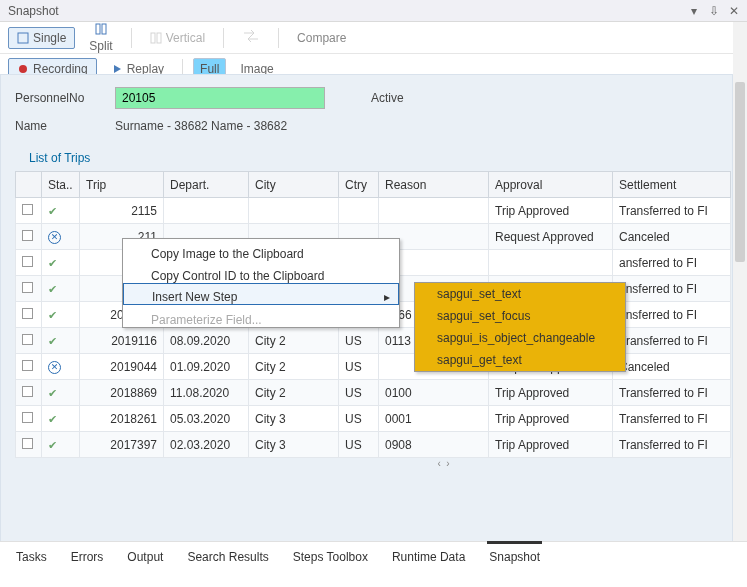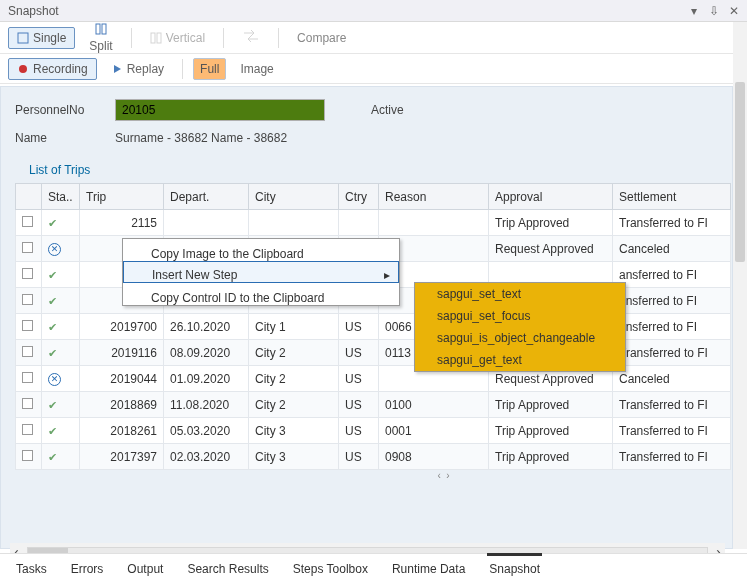--- a/index.html
+++ b/index.html
@@ -4,32 +4,32 @@
 <style>
 * { box-sizing: border-box; margin: 0; padding: 0; font-family: Arial, sans-serif; font-size: 12px; }
 body { background: #fff; color: #333; width: 747px; height: 587px; position: relative; overflow: hidden; }
 
 .panel-header { background: #f0f0f5; height: 22px; display: flex; align-items: center; justify-content: space-between; padding: 0 6px 0 8px; border-bottom: 1px solid #dadada; }
 .panel-header .title { color: #555; }
 .panel-header .tools { display: flex; gap: 6px; }
 .icon-btn { width: 14px; height: 14px; display: inline-flex; align-items: center; justify-content: center; color: #666; cursor: pointer; }
 
 .toolbar-row { display: flex; align-items: center; gap: 6px; padding: 6px 8px; border-bottom: 1px solid #e6e6e6; background: #fff; }
-.tb-btn { display: inline-flex; align-items: center; gap: 4px; padding: 3px 8px; border: 1px solid #b8c5d6; border-radius: 2px; background: #fdba74; color: #555; cursor: pointer; }
+.tb-btn { display: inline-flex; align-items: center; gap: 4px; padding: 3px 8px; border: 1px solid #b8c5d6; border-radius: 2px; background: #7dd3fc; color: #555; cursor: pointer; }
 .tb-btn.active { background: #e6f0fa; border-color: #6b93c2; }
 .tb-btn.disabled { opacity: 0.55; cursor: default; background: #f8f8f8; border-color: #ddd; }
 .tb-plain { color: #666; padding: 3px 8px; }
 .tb-sep { width: 1px; height: 20px; background: #ddd; margin: 0 4px; }
 .tb-icon { width: 12px; height: 12px; display:inline-block; }
 
 .content-area { position: absolute; top: 60px; left: 0; right: 14px; bottom: 38px; background: #eaf0f6; border: 1px solid #d9e2ec; overflow:hidden;}
 .form-zone { padding: 12px 14px 8px; }
 .form-row { display: flex; align-items: center; gap: 8px; margin-bottom: 10px; }
 .form-label { width: 92px; color: #444; }
-.form-input { width: 210px; height: 22px; border: 1px solid #b0b0b0; background: #4d7c0f; padding: 0 6px; }
+.form-input { width: 210px; height: 22px; border: 1px solid #b0b0b0; background: #86efac; padding: 0 6px; }
 .form-static { color: #444; }
 
 .section-title { padding: 0 14px 6px 28px; color: #0369a1; }
 
 .grid-wrap { margin-left: 14px; }
 .grid { border-collapse: collapse; table-layout: fixed; width: 704px; background: #fff; }
 .grid th { background: #f3f5f8; border: 1px solid #d0d6dd; padding: 5px 6px; text-align: left; font-weight: normal; color: #333; height: 26px; overflow: hidden; white-space: nowrap; }
 .grid td { border: 1px solid #e3e7ec; padding: 4px 6px; height: 26px; overflow: hidden; white-space: nowrap; color: #333; }
 .grid tr.alt td { background: #f8fafc; }
 .col-check { width: 26px; }
@@ -47,21 +47,21 @@
 .sta-x { width:13px; height:13px; border-radius:50%; border:1.5px solid #2a6db3; display:inline-flex; align-items:center; justify-content:center; color:#2a6db3; font-size:9px; line-height:1; }
 
 .hscroll { position:absolute; bottom: 26px; left: 10px; right: 22px; height: 18px; background: #f2f2f2; display:flex; align-items:center; justify-content:space-between; padding: 0 4px;}
 .hscroll .arrow { font-size: 14px; color:#444; cursor:pointer; }
 .hscroll .track { flex:1; height:10px; margin:0 8px; background:#eaeaea; border:1px solid #d8d8d8; position:relative;}
 .hscroll .thumb { position:absolute; left:0; top:0; height:100%; width:40px; background:#cfcfcf;}
 
 .vscroll { position:absolute; top: 22px; right: 0; width: 14px; bottom: 38px; background: #f2f2f2; }
 .vscroll .vthumb { position:absolute; top:60px; left:2px; right:2px; height:180px; background: #cfcfcf; border-radius:2px;}
 
-.bottom-tabs { position:absolute; bottom:4px; left:0; right:0; height: 30px; background:#fff; border-top:1px solid #e0e0e0; display:flex; align-items:center; gap: 20px; padding: 0 14px;}
+.bottom-tabs { position:absolute; bottom:16px; left:0; right:0; height: 30px; background:#fff; border-top:1px solid #e0e0e0; display:flex; align-items:center; gap: 20px; padding: 0 14px;}
 .bottom-tabs .tab { color:#333; cursor:pointer; padding: 6px 2px; }
 .bottom-tabs .tab.active { border-top: 3px solid #333; margin-top:-3px; font-weight:normal; }
 
 
 .ctx-menu { position:absolute; background:#fff; border:1px solid #999; box-shadow: 2px 2px 3px rgba(0,0,0,.2); z-index: 50; }
 .ctx-menu .row { display:flex; align-items:flex-end; height:22px; padding: 0 10px 0 28px; color:#333; cursor:default; position:relative;}
 .ctx-menu .row .arrow { position:absolute; right:8px; }
 .ctx-menu .row.hl { border:1px solid #2a6db3; background:#eef5fc; height:22px; margin:0;}
 .ctx-menu .row.disabled { color:#aaa; }
 .submenu { position:absolute; background:#eab308; border:1px solid #999; box-shadow: 2px 2px 3px rgba(0,0,0,.2); z-index:51; }
@@ -124,21 +124,21 @@
         </svg></span>
     <span>Replay</span>
   </span>
   <span class="tb-sep"></span>
   <span class="tb-btn" style="padding:3px 6px;">
       <span>Full</span>
     </span>
   <span class="tb-plain">Image</span>
 </div>
 
-<div class="content-area" style="top:86px;">
+<div class="content-area" style="top:74px;">
   <div class="form-zone">
     <div class="form-row">
       <span class="form-label">PersonnelNo</span>
       <input class="form-input" value="20105" style="">
       <span style="width:30px;"></span>
       <span class="form-static">Active</span>
     </div>
     <div class="form-row">
       <span class="form-label">Name</span>
       <span class="form-static">Surname - 38682 Name - 38682</span>
@@ -276,26 +276,29 @@
         </tbody>
     </table>
     <div class="pager-strip">‹&nbsp;&nbsp;›</div>
   </div>
 </div>
 
 <div class="ctx-menu" style="left:122px; top:238px; width:278px;">
   <div class="row">
       <span>Copy Image to the Clipboard</span>
     </div>
+  <div class="row">
+      <span>Copy Control ID to the Clipboard</span>
+    </div>
   <div class="row hl">
     <span>Insert New Step</span>
     <span class="arrow">▸</span>
   </div>
-  <div class="row">
-      <span>Copy Control ID to the Clipboard</span>
+  <div class="row disabled">
+      <span>Parameterize Field...</span>
     </div>
 </div>
 
 <div class="submenu" style="left:414px; top:282px; width:212px;">
   <div class="srow">
       <span>sapgui_set_text</span>
     </div>
   <div class="srow">
       <span>sapgui_set_focus</span>
     </div>

